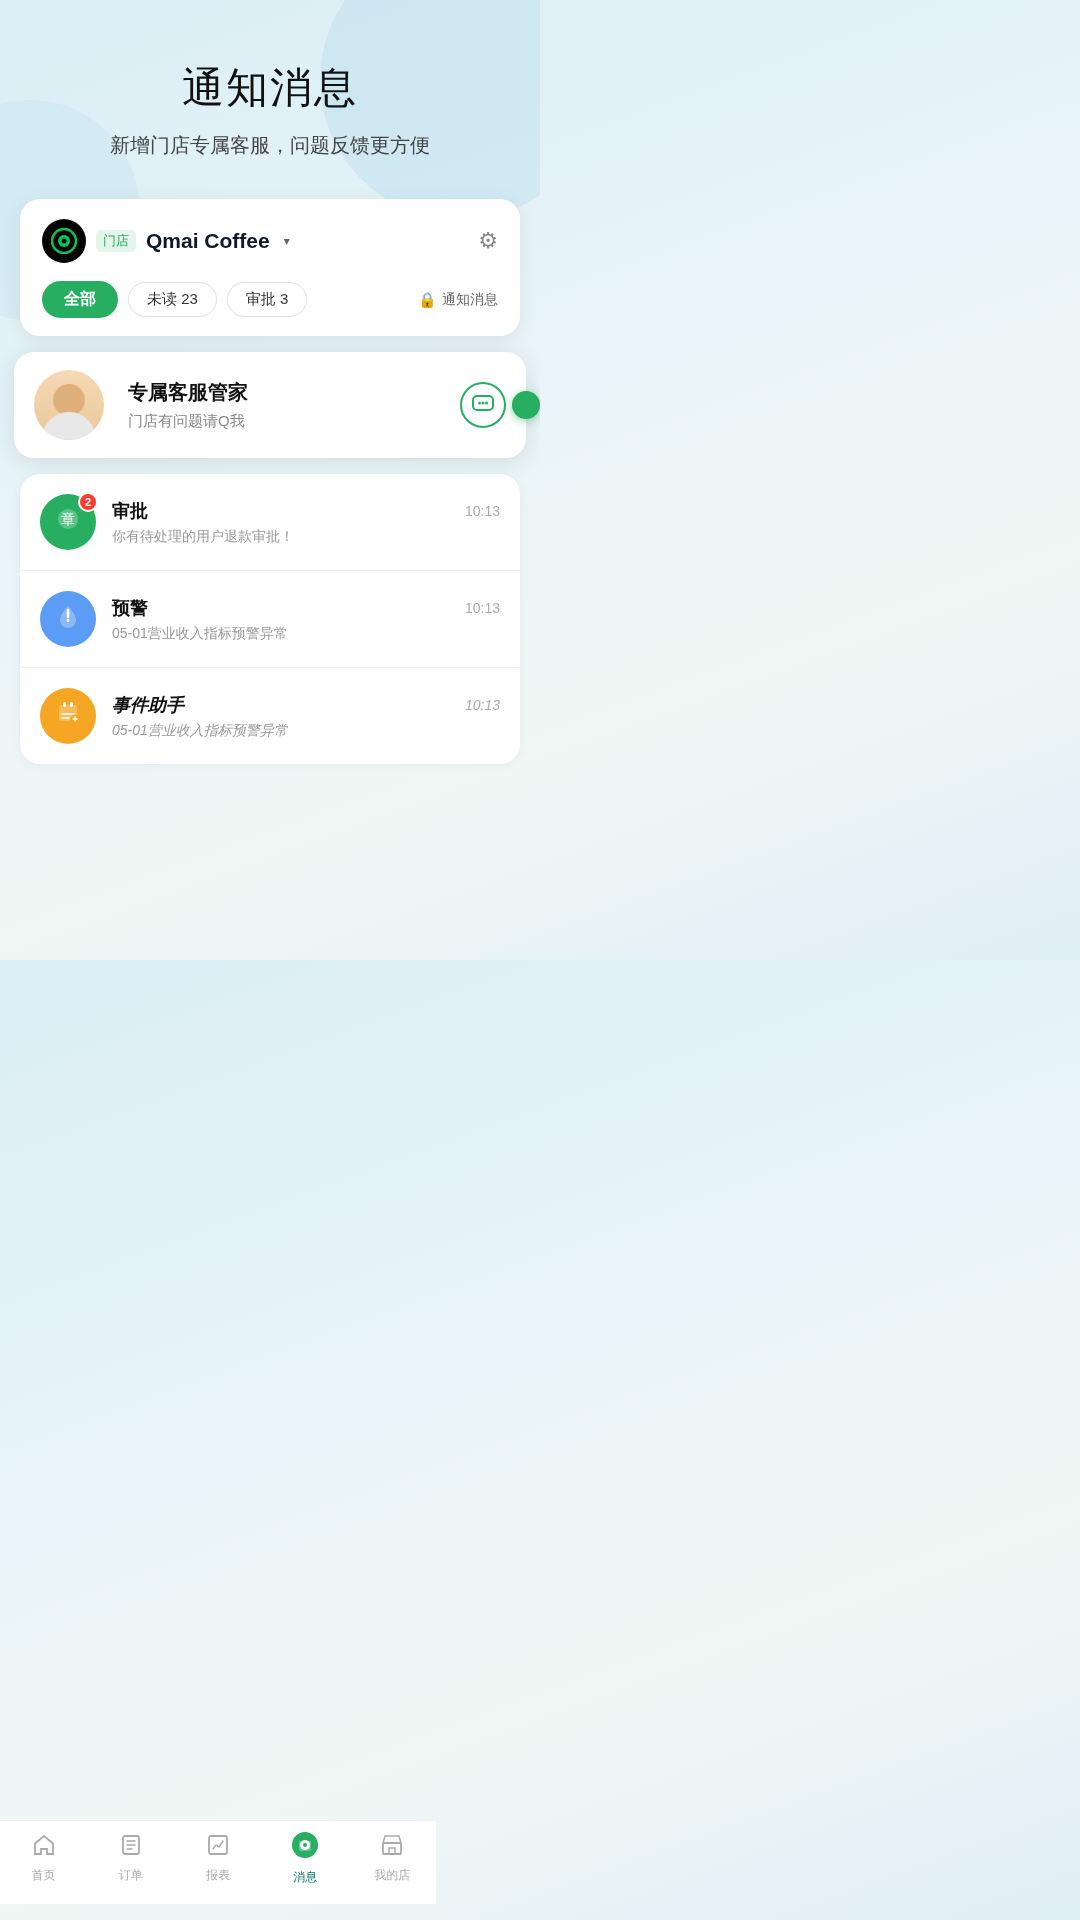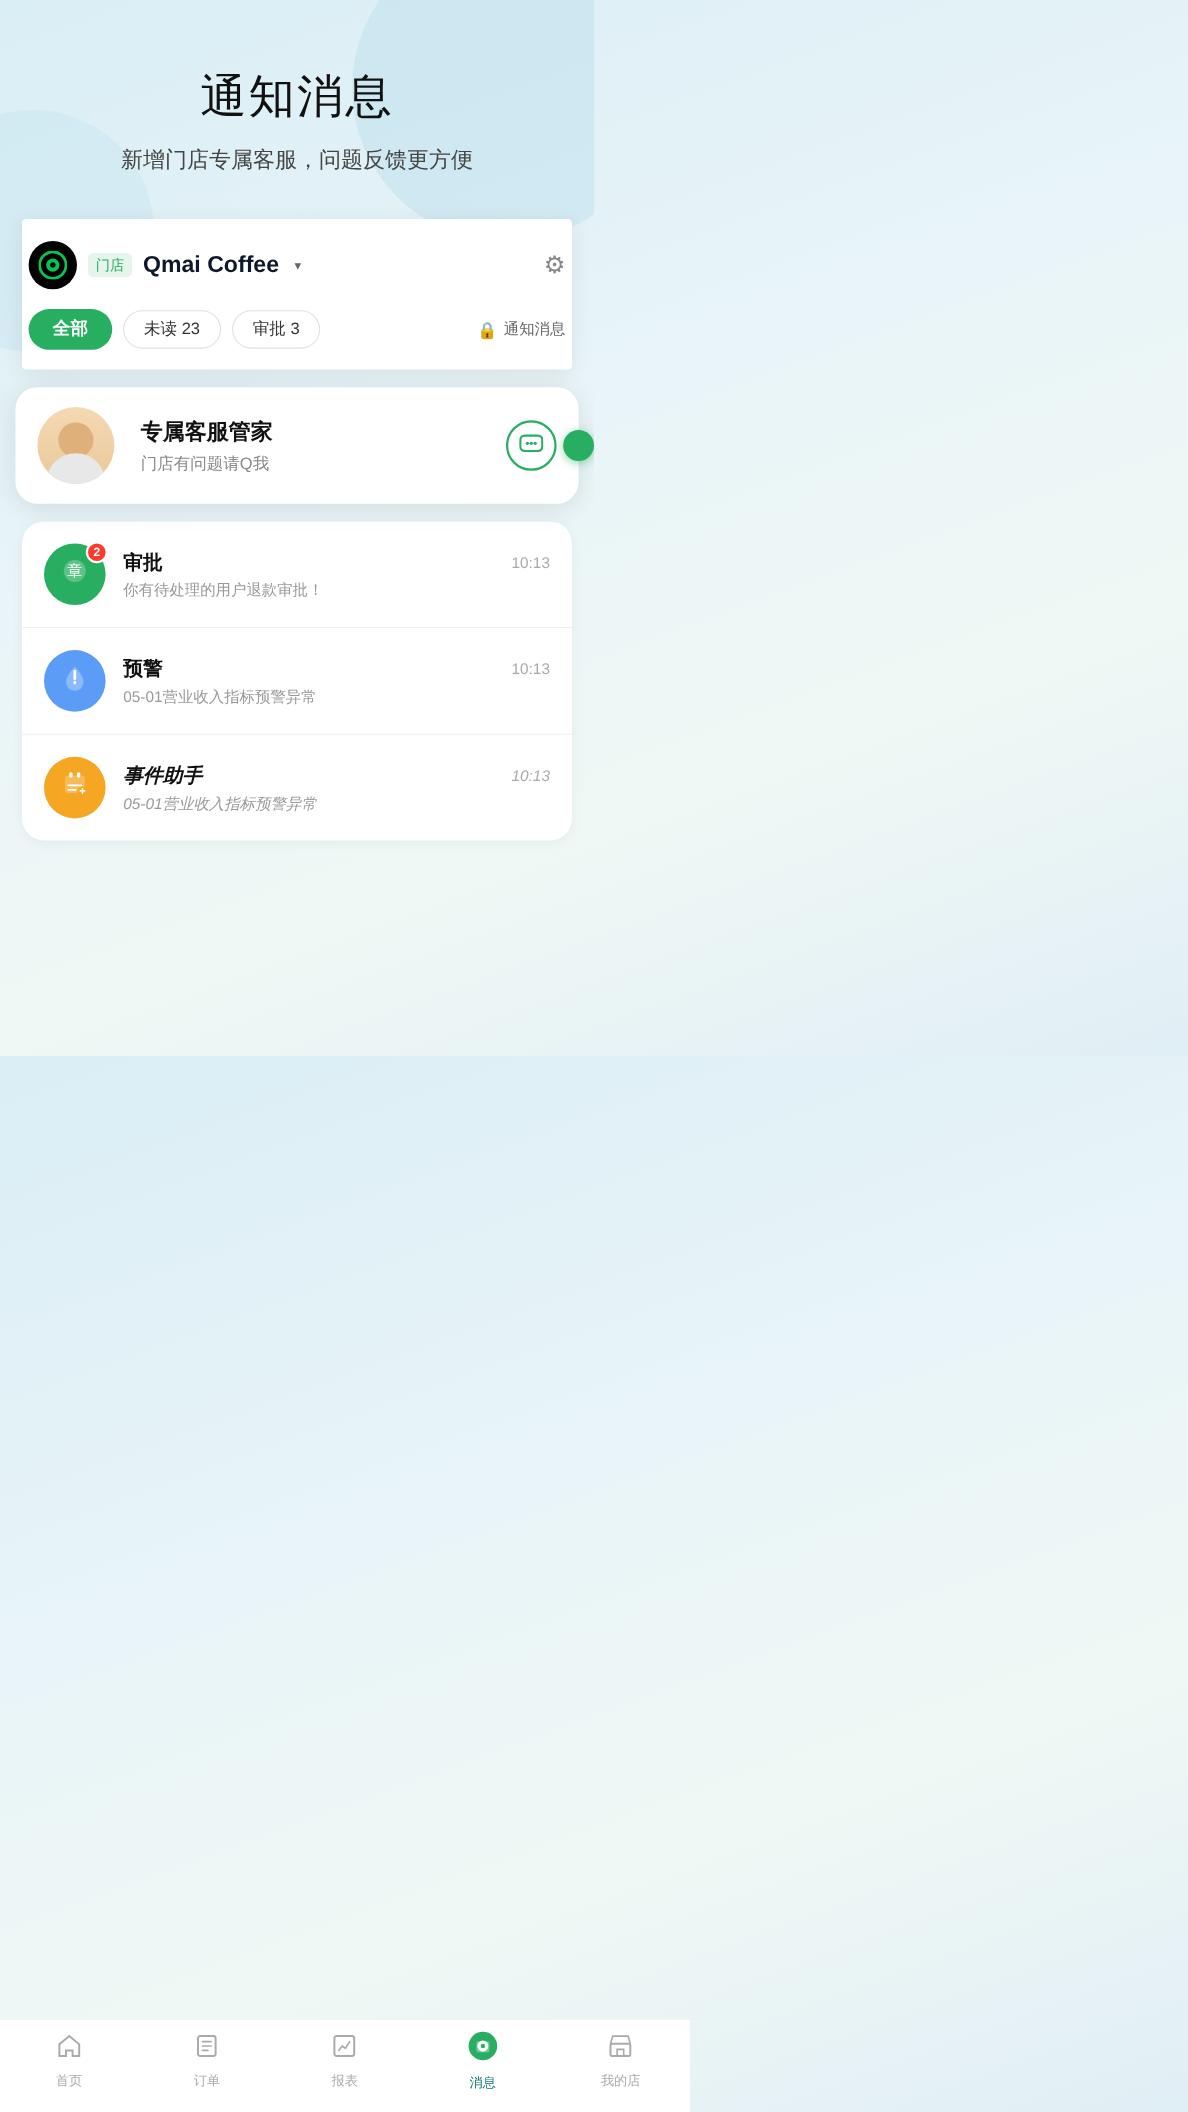--- a/index.html
+++ b/index.html
@@ -52,23 +52,23 @@
     }
     .page-subtitle {
       font-size: 20px;
       color: #444;
       font-weight: 400;
     }
 
     
     .store-card {
       background: #fff;
-      border-radius: 4px;
+      border-radius: 20px;
       margin: 10px 20px 0;
-      padding: 20px 6px 18px;
+      padding: 20px 22px 18px;
       box-shadow: 0 4px 20px rgba(0,0,0,0.07);
     }
     .store-header {
       display: flex;
       align-items: center;
       justify-content: space-between;
       margin-bottom: 18px;
     }
     .store-logo-name {
       display: flex;
@@ -263,23 +263,23 @@
       color: #aaa;
     }
     .msg-preview {
       font-size: 14px;
       color: #999;
     }
 
     
     .bottom-nav {
       position: fixed;
-      bottom: 0;
+      bottom: 16px;
       left: 0;
-      width: 627px;
+      width: 436px;
       background: #fff;
       border-top: 1px solid #eee;
       display: flex;
       align-items: center;
       justify-content: space-around;
       padding: 10px 0 18px;
       z-index: 100;
     }
     .nav-item {
       display: flex;

